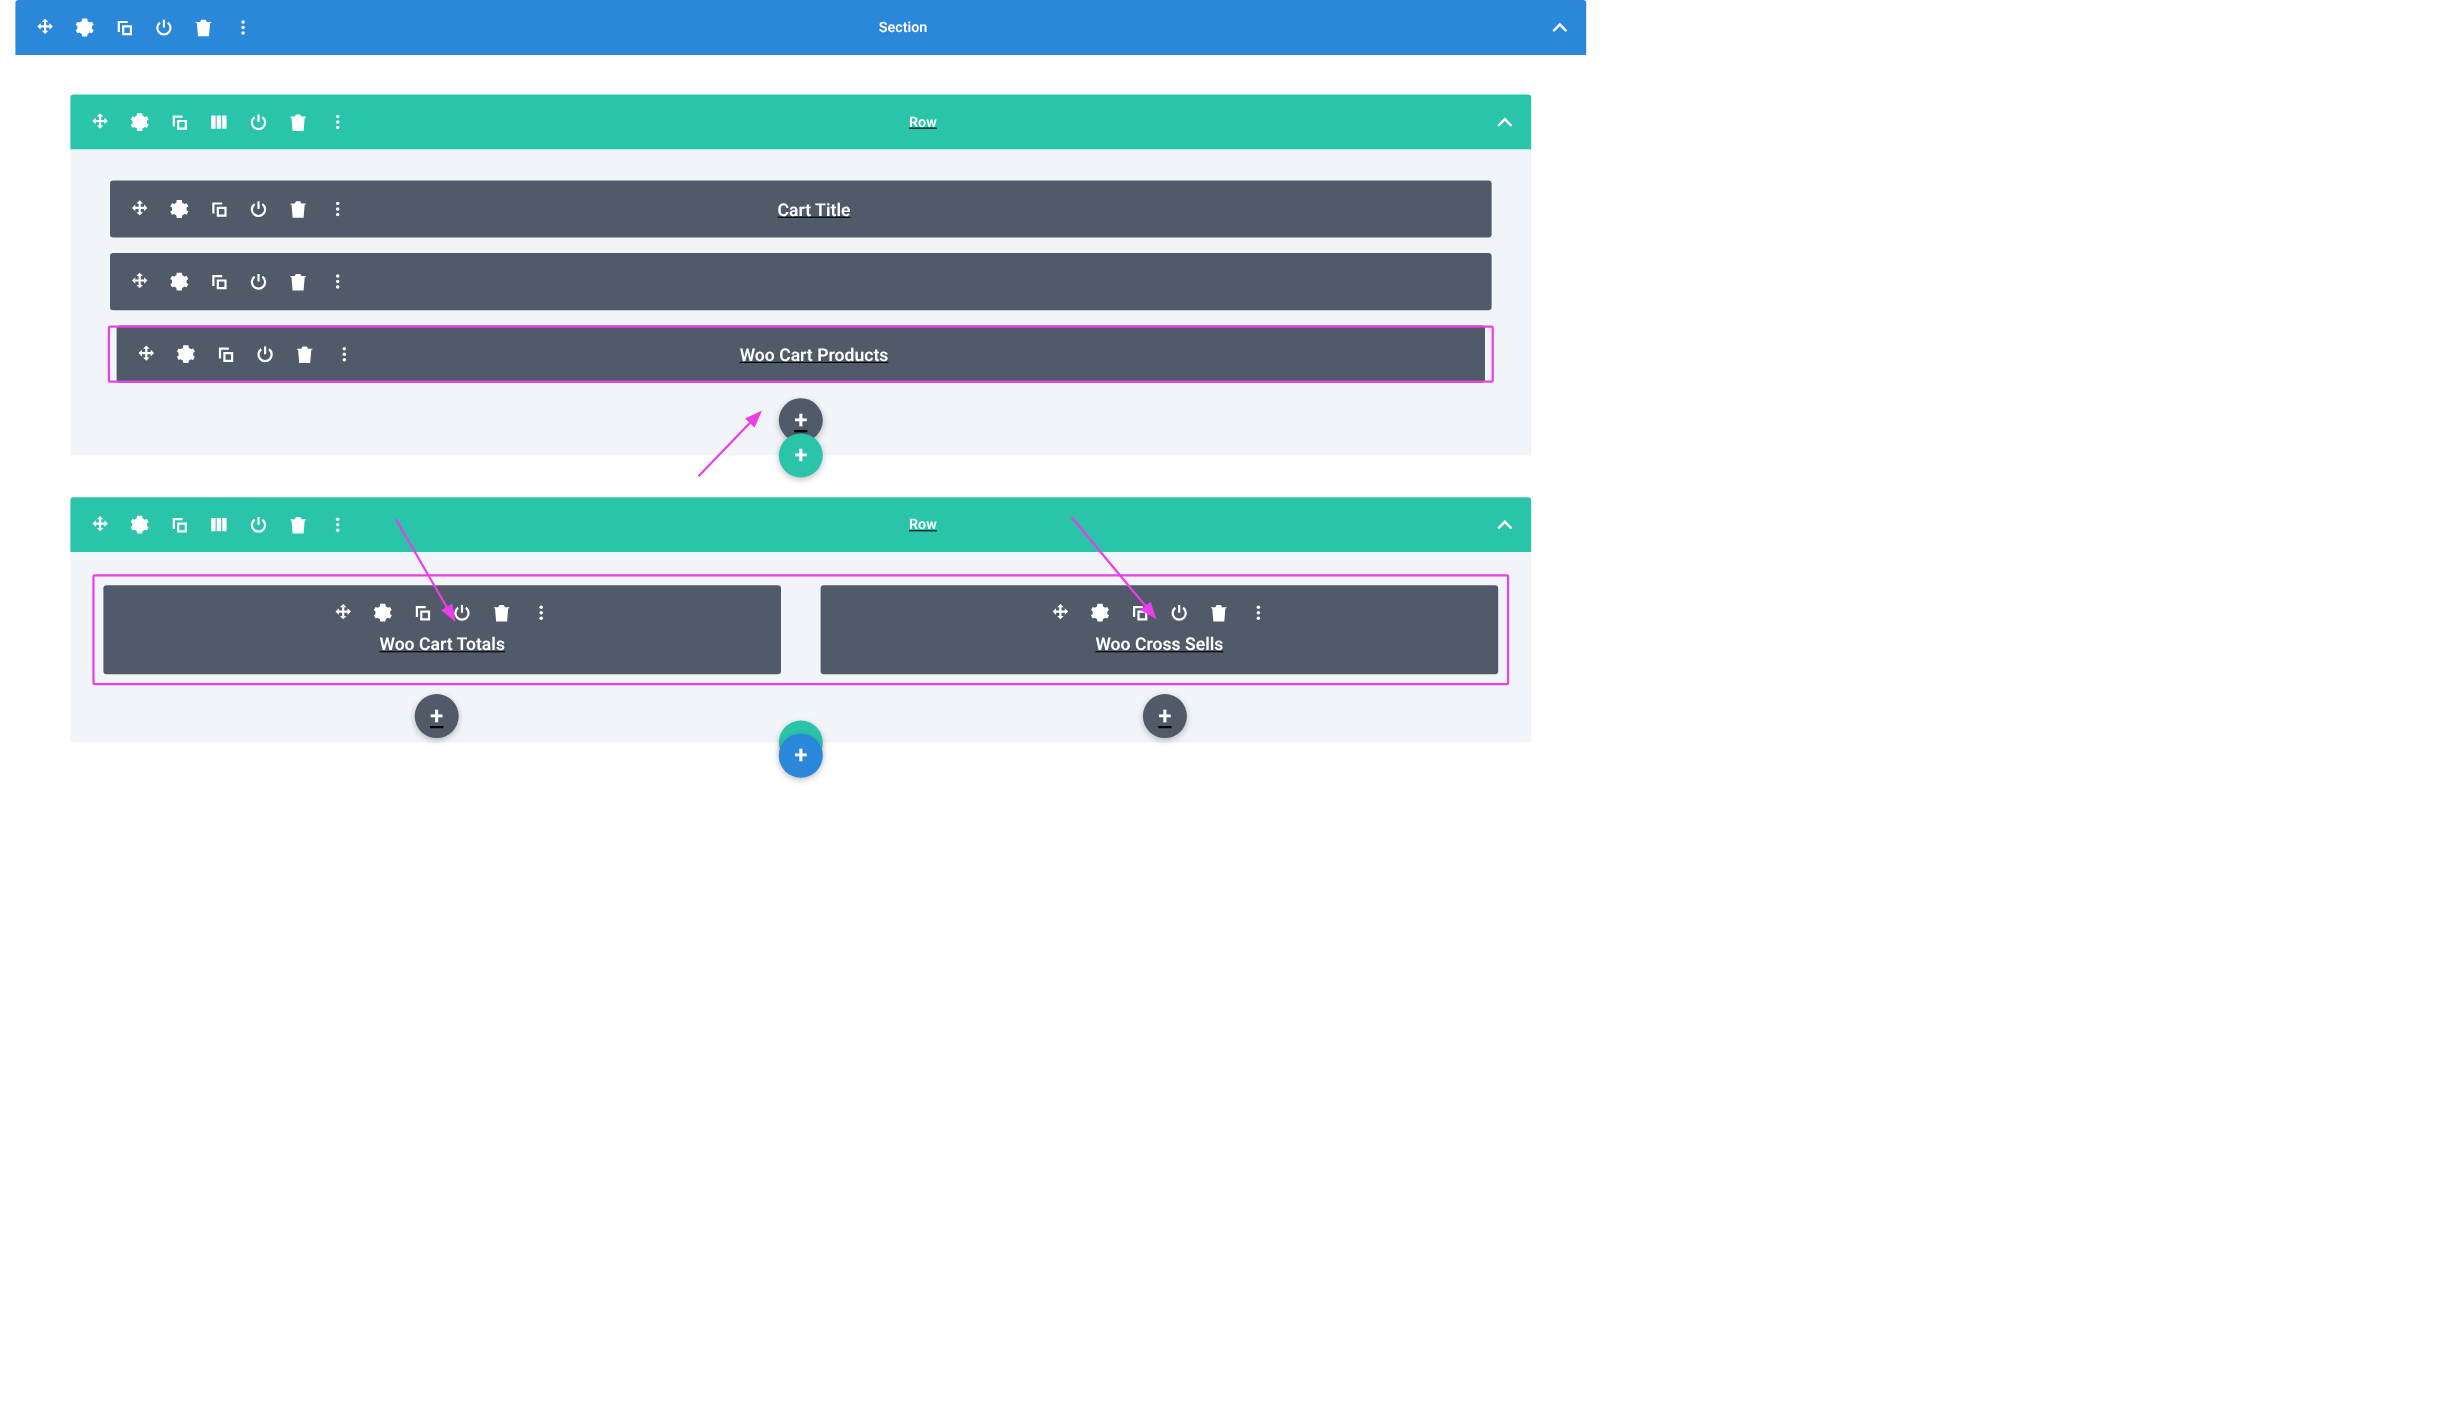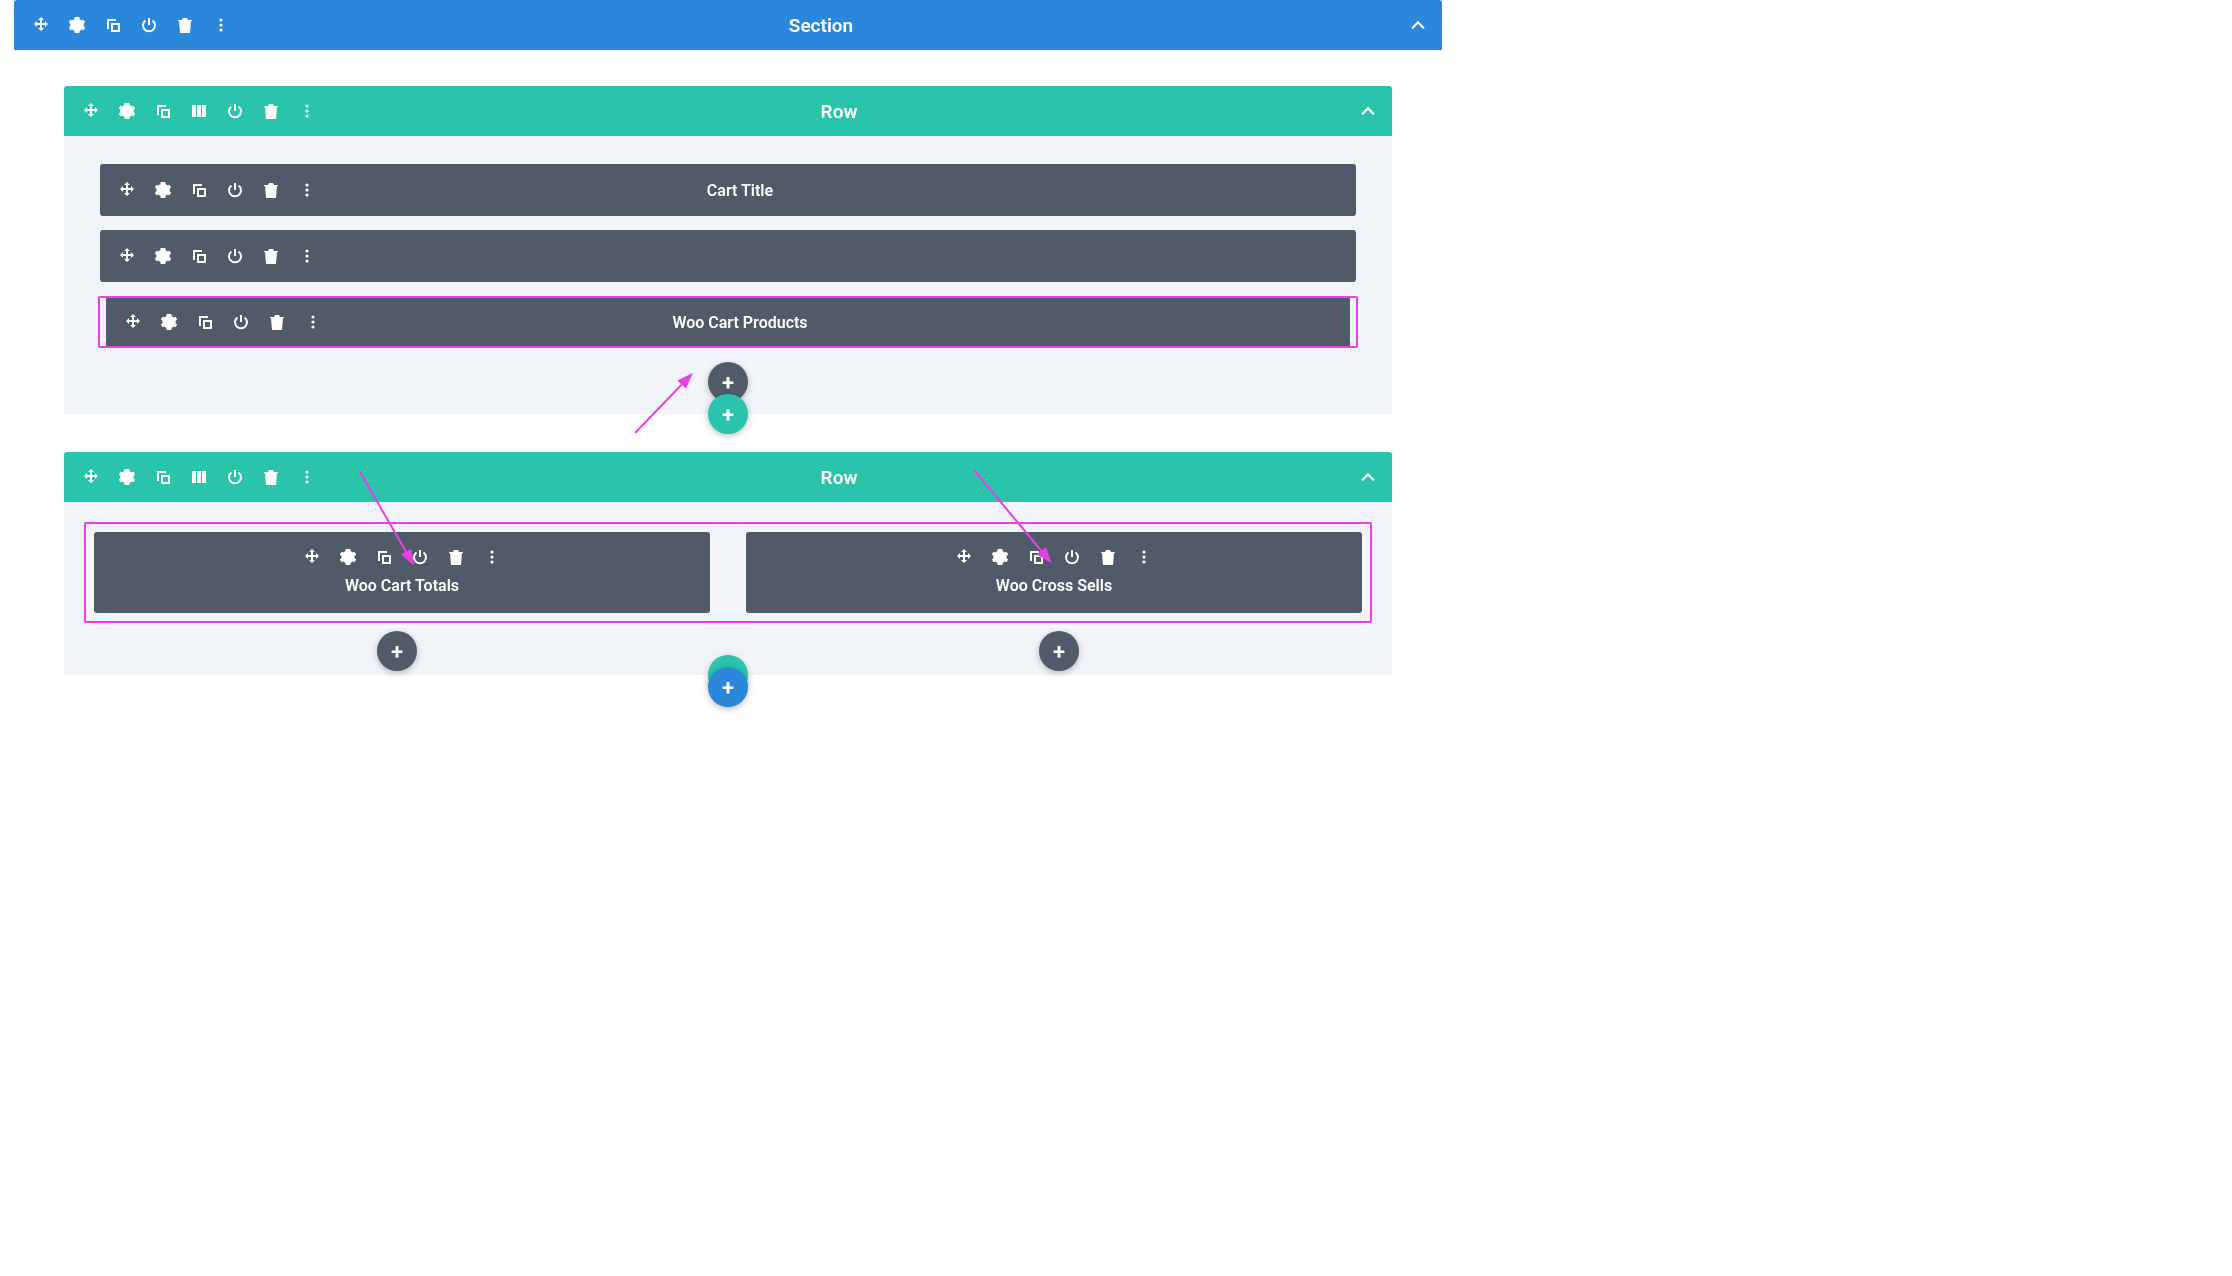--- a/index.html
+++ b/index.html
@@ -24,21 +24,21 @@
     align-items: center;
     border-radius: 3px 3px 0 0;
   }
   .section-body {
     background: #ffffff;
     padding: 36px 50px 4px 50px;
     position: relative;
   }
 
   
-  .row-block { margin-bottom: 38px; position: relative; }
+  .row-block { margin-bottom: 38px; position: relative; text-decoration: underline; }
   .row-header {
     height: 50px;
     background: #29c4a9;
     display: flex;
     align-items: center;
     border-radius: 3px 3px 0 0;
   }
   .row-body {
     background: #f1f5f9;
     padding: 28px 36px 12px 36px;
@@ -74,21 +74,21 @@
   .toolbar .icon {
     width: 18px; height: 18px;
     display:flex; align-items:center; justify-content:center;
     cursor: pointer;
   }
   .toolbar .icon svg { width: 18px; height: 18px; display:block; }
   .header-title {
     flex: 1;
     text-align: center;
     color: #ffffff;
-    font-size: 19px;
+    font-size: 13px;
     font-weight: 600;
   }
   .collapse-btn {
     width: 48px; height: 100%;
     display:flex; align-items:center; justify-content:center;
     cursor:pointer;
   }
   .collapse-btn svg { width:16px; height:16px; }
 
   

